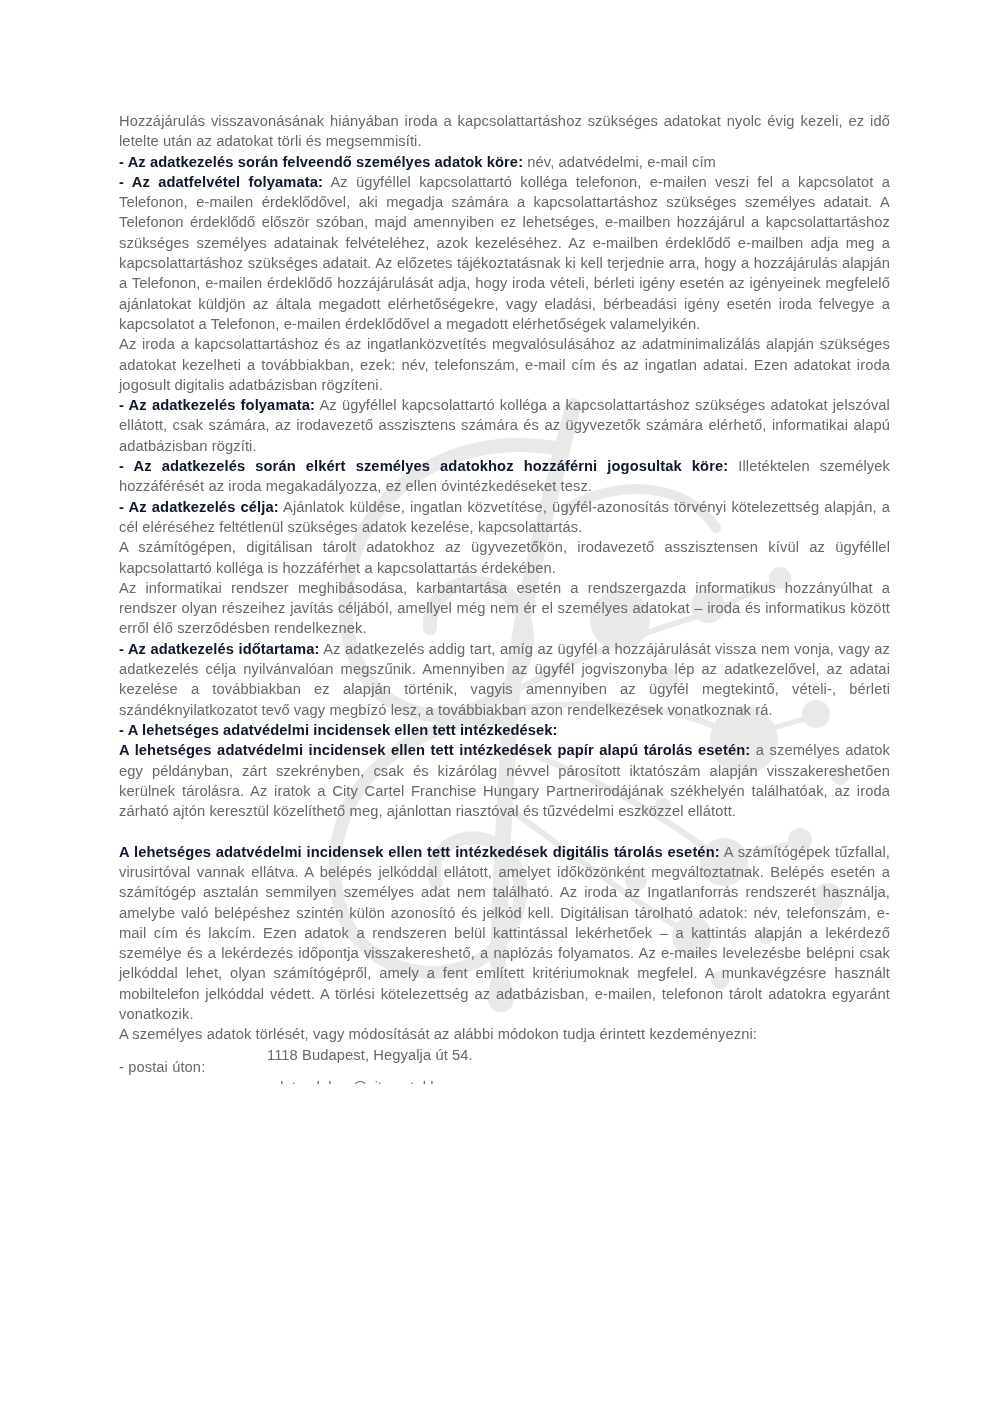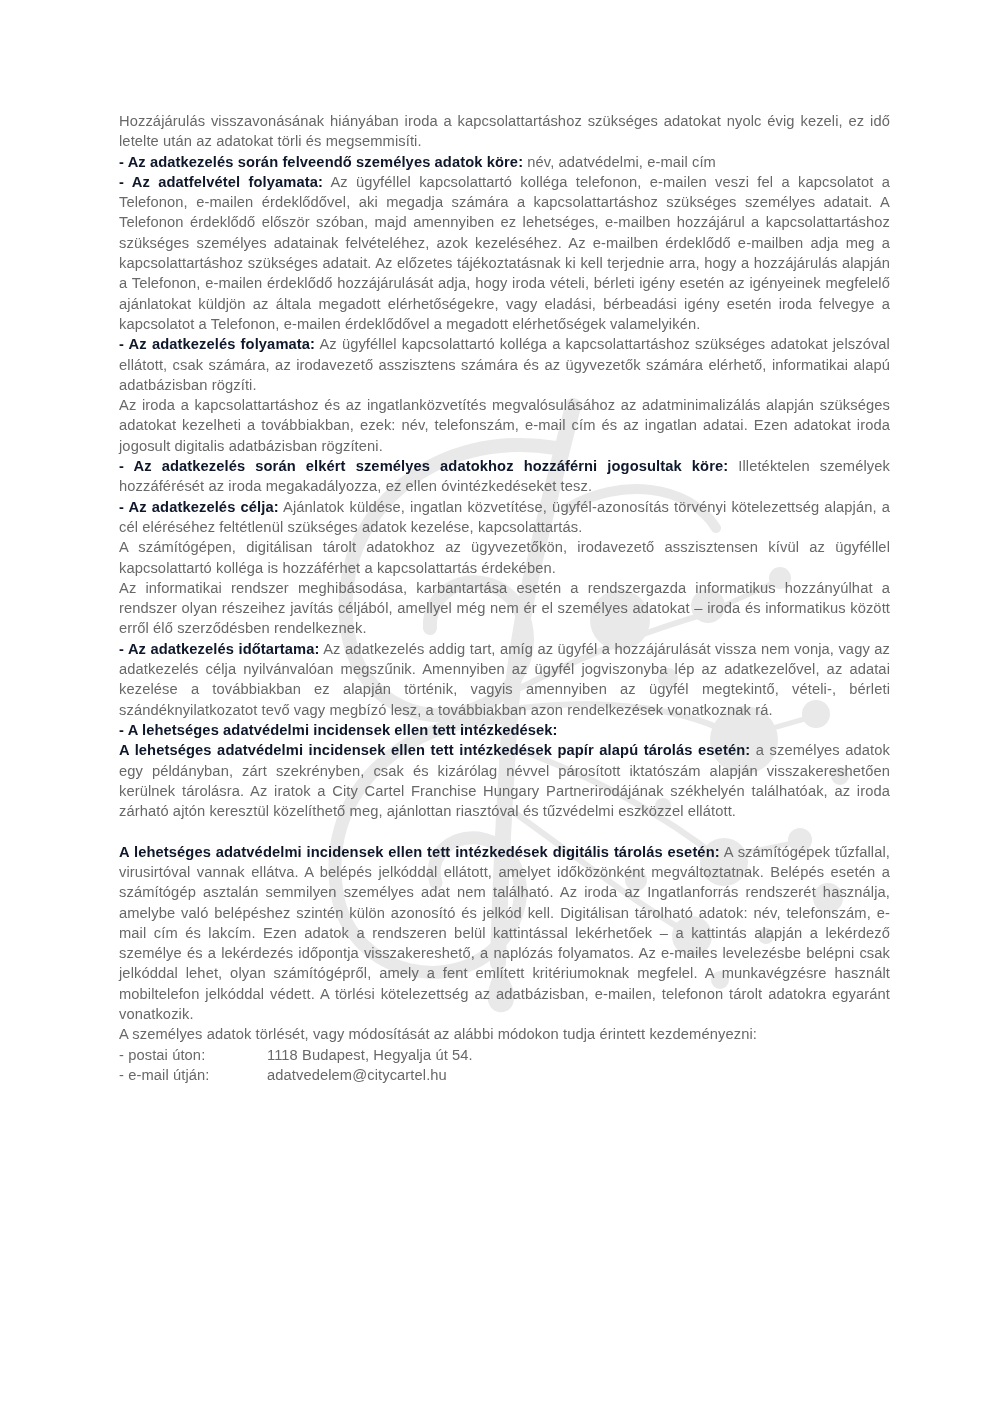--- a/index.html
+++ b/index.html
@@ -34,21 +34,21 @@
   .para{
     margin:0;
     text-align:justify;
   }
   .para .bold{
     font-weight:700;
     color:#0f172a;
   }
   .spacer{height:20.3px;}
   .contact-row{display:flex;}
-  .contact-label{width:148px;flex:0 0 148px;}
+  .contact-label{width:148px;flex:0 0 148px;margin-top:12px;}
   .contact-value{}
   .section-heading{
     margin-top:28px;
     margin-bottom:3px;
     font-weight:700;
     font-size:10px;
     color:#1c1c1c;
     letter-spacing:0.2px;
   }
   .section-heading .h-num{margin-right:24px;}
@@ -104,22 +104,22 @@
       <circle cx="452" cy="592" r="9"></circle>
 
       <path d="M230,575 C222,596 216,608 222,618 C228,628 244,626 246,612 C248,600 240,590 230,575 Z"></path>
     </g>
   </svg>
 
   <div class="content" id="document-body">
       <p class="para"><span class="reg">Hozzájárulás visszavonásának hiányában iroda a kapcsolattartáshoz szükséges adatokat nyolc évig kezeli, ez idő letelte után az adatokat törli és megsemmisíti.</span></p>
       <p class="para"><span class="bold">- Az adatkezelés során felveendő személyes adatok köre:</span><span class="reg"> név, adatvédelmi, e-mail cím</span></p>
       <p class="para"><span class="bold">- Az adatfelvétel folyamata:</span><span class="reg"> Az ügyféllel kapcsolattartó kolléga telefonon, e-mailen veszi fel a kapcsolatot a Telefonon, e-mailen érdeklődővel, aki megadja számára a kapcsolattartáshoz szükséges személyes adatait. A Telefonon érdeklődő először szóban, majd amennyiben ez lehetséges, e-mailben hozzájárul a kapcsolattartáshoz szükséges személyes adatainak felvételéhez, azok kezeléséhez. Az e-mailben érdeklődő e-mailben adja meg a kapcsolattartáshoz szükséges adatait. Az előzetes tájékoztatásnak ki kell terjednie arra, hogy a hozzájárulás alapján a Telefonon, e-mailen érdeklődő hozzájárulását adja, hogy iroda vételi, bérleti igény esetén az igényeinek megfelelő ajánlatokat küldjön az általa megadott elérhetőségekre, vagy eladási, bérbeadási igény esetén iroda felvegye a kapcsolatot a Telefonon, e-mailen érdeklődővel a megadott elérhetőségek valamelyikén.</span></p>
+      <p class="para"><span class="reg">Az iroda a kapcsolattartáshoz és az ingatlanközvetítés megvalósulásához az adatminimalizálás alapján szükséges adatokat kezelheti a továbbiakban, ezek: név, telefonszám, e-mail cím és az ingatlan adatai. Ezen adatokat iroda jogosult digitalis adatbázisban rögzíteni.</span></p>
       <p class="para"><span class="bold">- Az adatkezelés folyamata:</span><span class="reg"> Az ügyféllel kapcsolattartó kolléga a kapcsolattartáshoz szükséges adatokat jelszóval ellátott, csak számára, az irodavezető asszisztens számára és az ügyvezetők számára elérhető, informatikai alapú adatbázisban rögzíti.</span></p>
-      <p class="para"><span class="reg">Az iroda a kapcsolattartáshoz és az ingatlanközvetítés megvalósulásához az adatminimalizálás alapján szükséges adatokat kezelheti a továbbiakban, ezek: név, telefonszám, e-mail cím és az ingatlan adatai. Ezen adatokat iroda jogosult digitalis adatbázisban rögzíteni.</span></p>
       <p class="para"><span class="bold">- Az adatkezelés során elkért személyes adatokhoz hozzáférni jogosultak köre:</span><span class="reg"> Illetéktelen személyek hozzáférését az iroda megakadályozza, ez ellen óvintézkedéseket tesz.</span></p>
       <p class="para"><span class="bold">- Az adatkezelés célja:</span><span class="reg"> Ajánlatok küldése, ingatlan közvetítése, ügyfél-azonosítás törvényi kötelezettség alapján, a cél eléréséhez feltétlenül szükséges adatok kezelése, kapcsolattartás.</span></p>
       <p class="para"><span class="reg">A számítógépen, digitálisan tárolt adatokhoz az ügyvezetőkön, irodavezető asszisztensen kívül az ügyféllel kapcsolattartó kolléga is hozzáférhet a kapcsolattartás érdekében.</span></p>
       <p class="para"><span class="reg">Az informatikai rendszer meghibásodása, karbantartása esetén a rendszergazda informatikus hozzányúlhat a rendszer olyan részeihez javítás céljából, amellyel még nem ér el személyes adatokat – iroda és informatikus között erről élő szerződésben rendelkeznek.</span></p>
       <p class="para"><span class="bold">- Az adatkezelés időtartama:</span><span class="reg"> Az adatkezelés addig tart, amíg az ügyfél a hozzájárulását vissza nem vonja, vagy az adatkezelés célja nyilvánvalóan megszűnik. Amennyiben az ügyfél jogviszonyba lép az adatkezelővel, az adatai kezelése a továbbiakban ez alapján történik, vagyis amennyiben az ügyfél megtekintő, vételi-, bérleti szándéknyilatkozatot tevő vagy megbízó lesz, a továbbiakban azon rendelkezések vonatkoznak rá.</span></p>
       <p class="para"><span class="bold">- A lehetséges adatvédelmi incidensek ellen tett intézkedések:</span></p>
       <p class="para"><span class="bold">A lehetséges adatvédelmi incidensek ellen tett intézkedések papír alapú tárolás esetén:</span><span class="reg"> a személyes adatok egy példányban, zárt szekrényben, csak és kizárólag névvel párosított iktatószám alapján visszakereshetően kerülnek tárolásra. Az iratok a City Cartel Franchise Hungary Partnerirodájának székhelyén találhatóak, az iroda zárható ajtón keresztül közelíthető meg, ajánlottan riasztóval és tűzvédelmi eszközzel ellátott.</span></p>
       <div class="spacer"></div>
       <p class="para"><span class="bold">A lehetséges adatvédelmi incidensek ellen tett intézkedések digitális tárolás esetén:</span><span class="reg"> A számítógépek tűzfallal, virusirtóval vannak ellátva. A belépés jelkóddal ellátott, amelyet időközönként megváltoztatnak. Belépés esetén a számítógép asztalán semmilyen személyes adat nem található. Az iroda az Ingatlanforrás rendszerét használja, amelybe való belépéshez szintén külön azonosító és jelkód kell. Digitálisan tárolható adatok: név, telefonszám, e-mail cím és lakcím. Ezen adatok a rendszeren belül kattintással lekérhetőek – a kattintás alapján a lekérdező személye és a lekérdezés időpontja visszakereshető, a naplózás folyamatos. Az e-mailes levelezésbe belépni csak jelkóddal lehet, olyan számítógépről, amely a fent említett kritériumoknak megfelel. A munkavégzésre használt mobiltelefon jelkóddal védett. A törlési kötelezettség az adatbázisban, e-mailen, telefonon tárolt adatokra egyaránt vonatkozik.</span></p>
       <p class="para"><span class="reg">A személyes adatok törlését, vagy módosítását az alábbi módokon tudja érintett kezdeményezni:</span></p>

